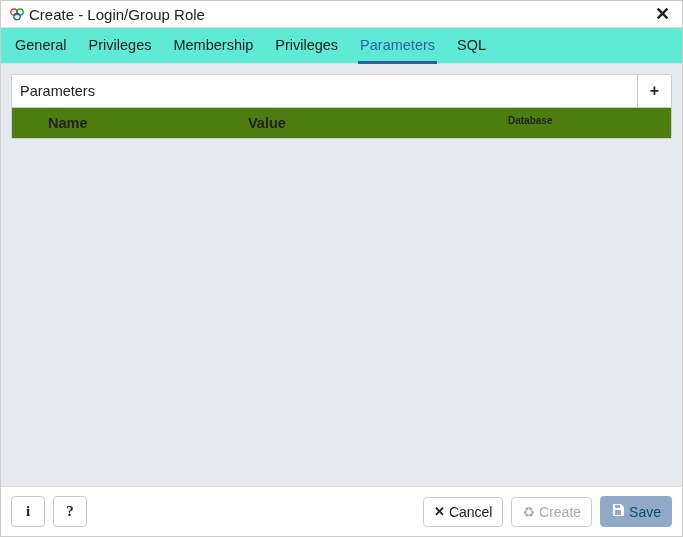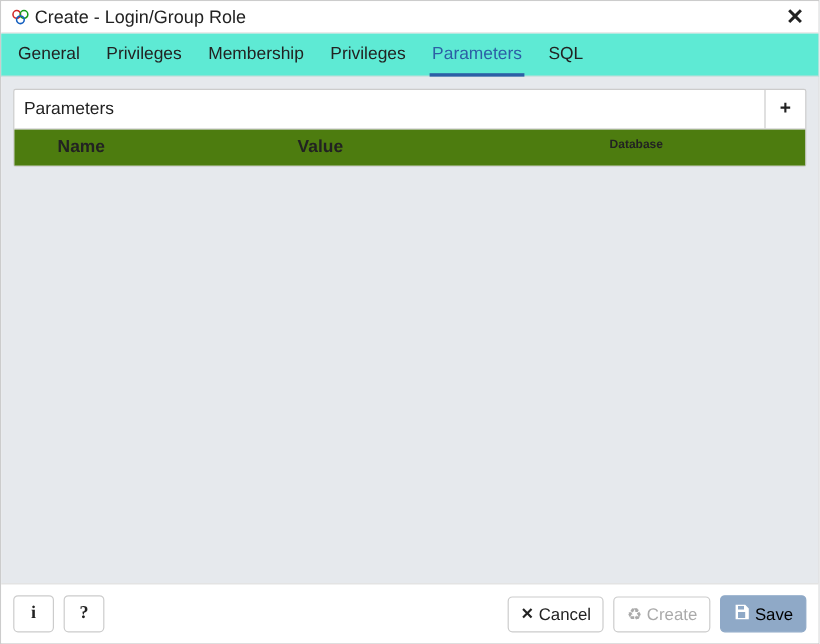--- a/index.html
+++ b/index.html
@@ -130,21 +130,21 @@
       font-size: 15px;
       font-family: Georgia, serif;
     }
     .btn.disabled {
       color: #aaa;
       cursor: default;
     }
     .btn.primary {
       background: #8fa9c7;
       border-color: #8fa9c7;
-      color: #000000;
+      color: #0c4a6e;
     }
     .btn .glyph { font-weight: 700; font-size: 13px; }
     .reset-glyph { font-size: 14px; }
   </style>
 </head>
 <body>
 
 <div class="dialog">
 
   <div class="titlebar">

